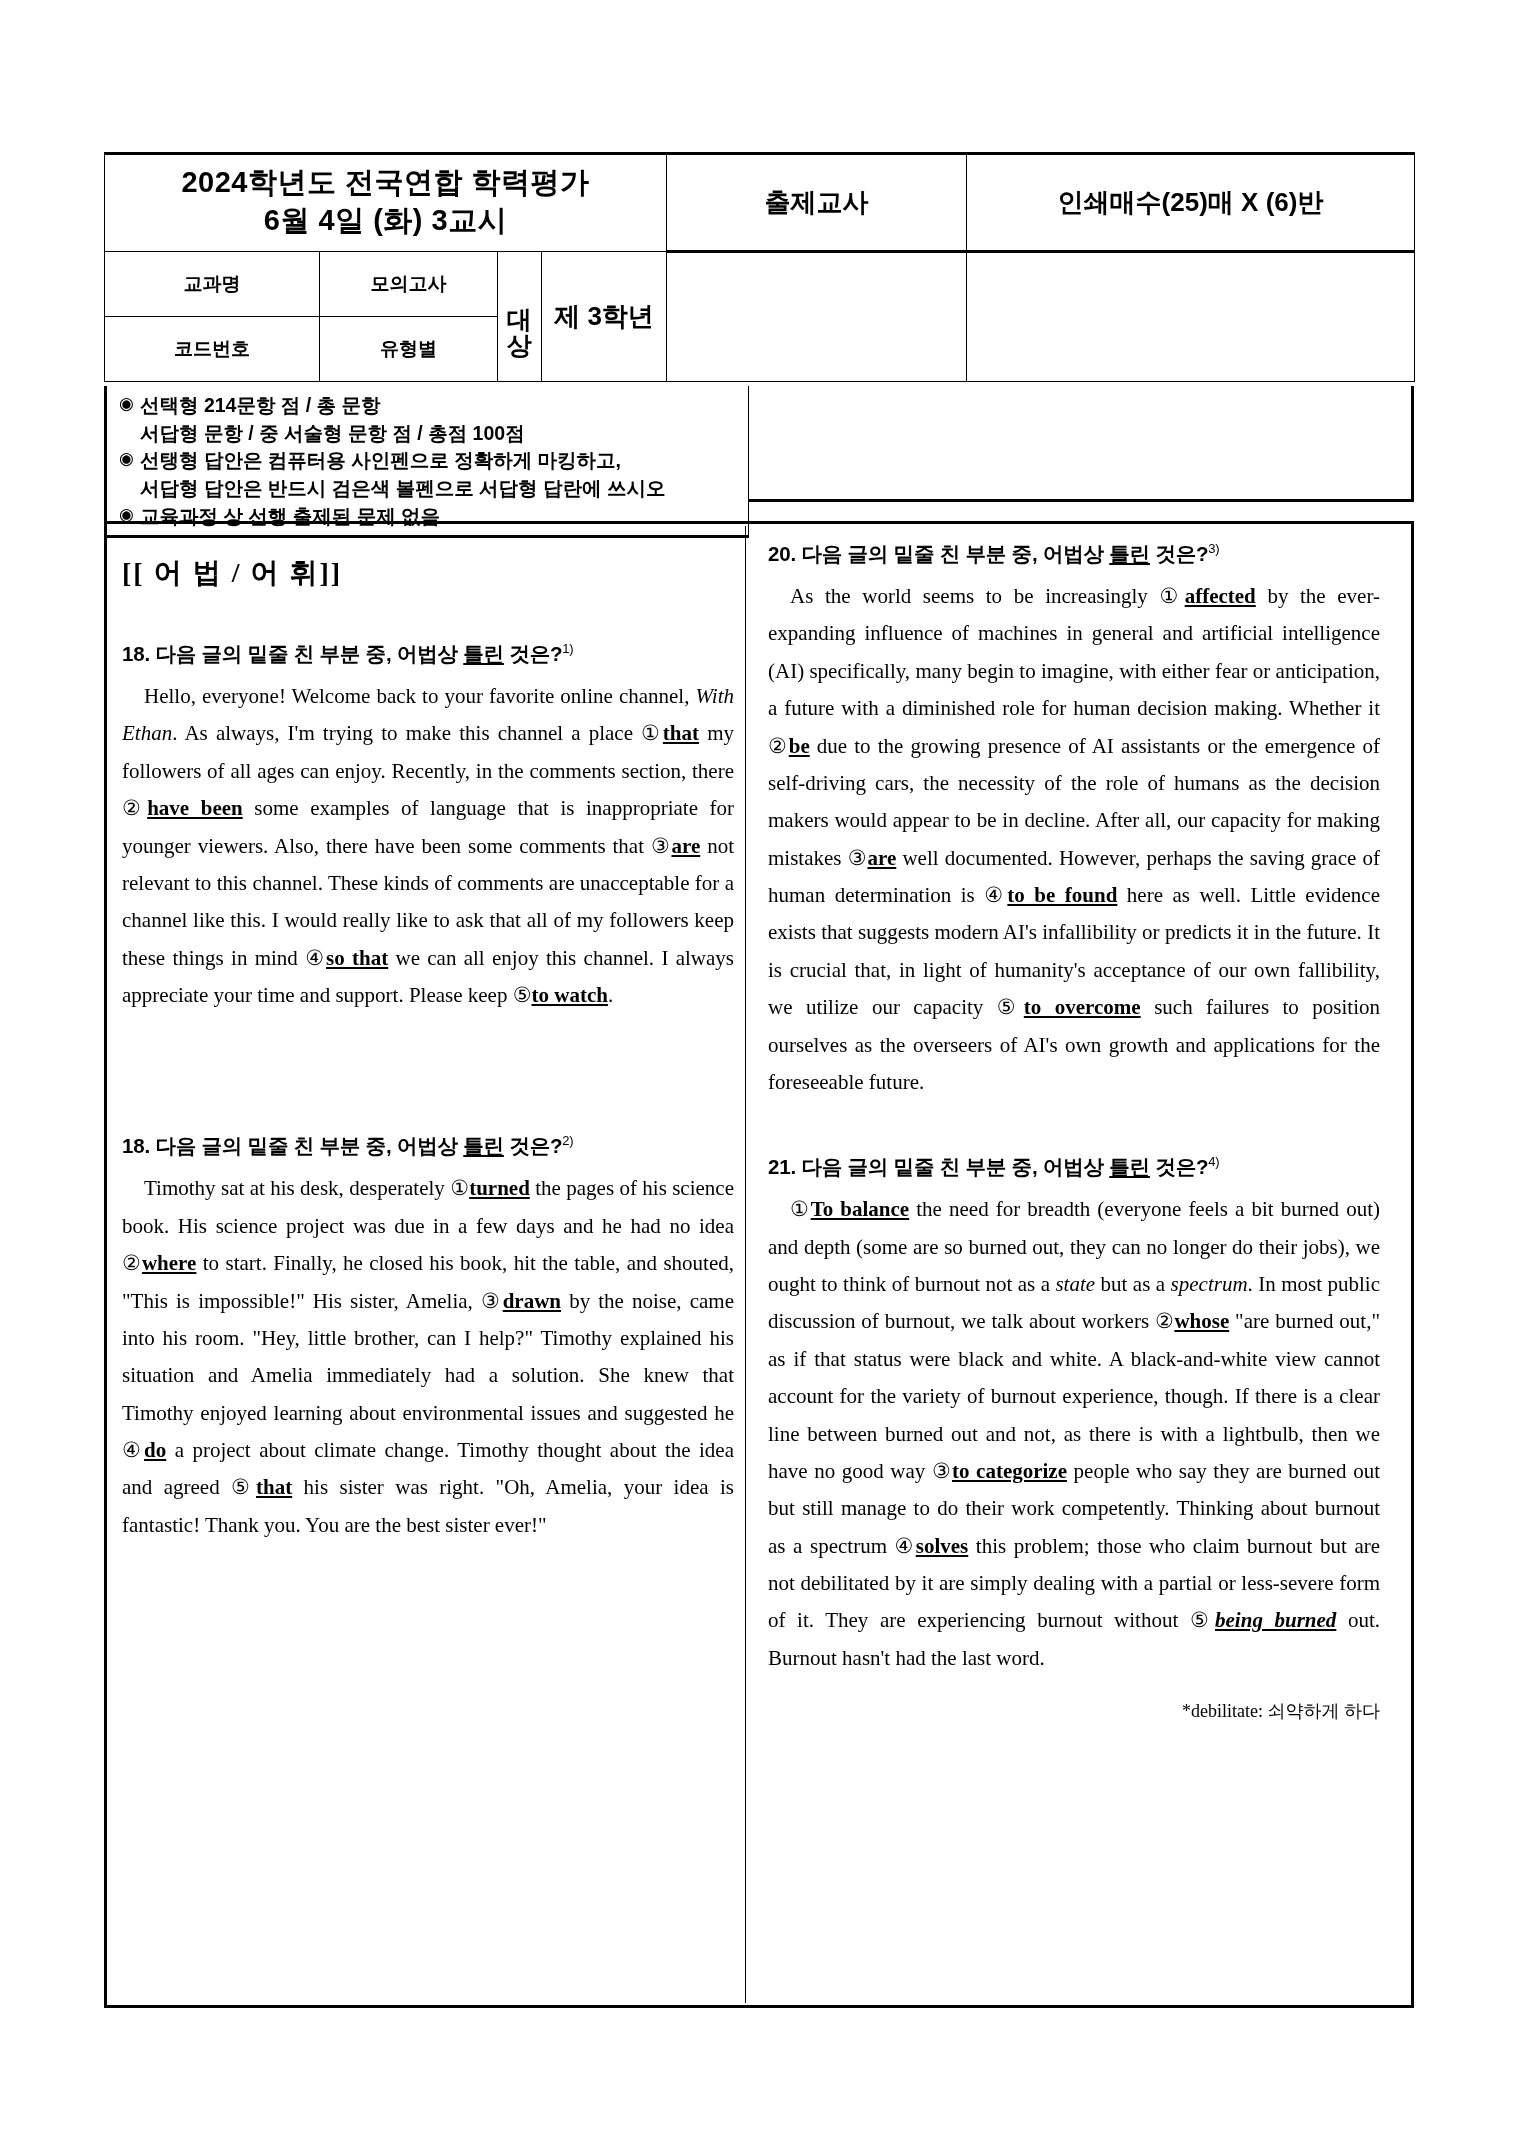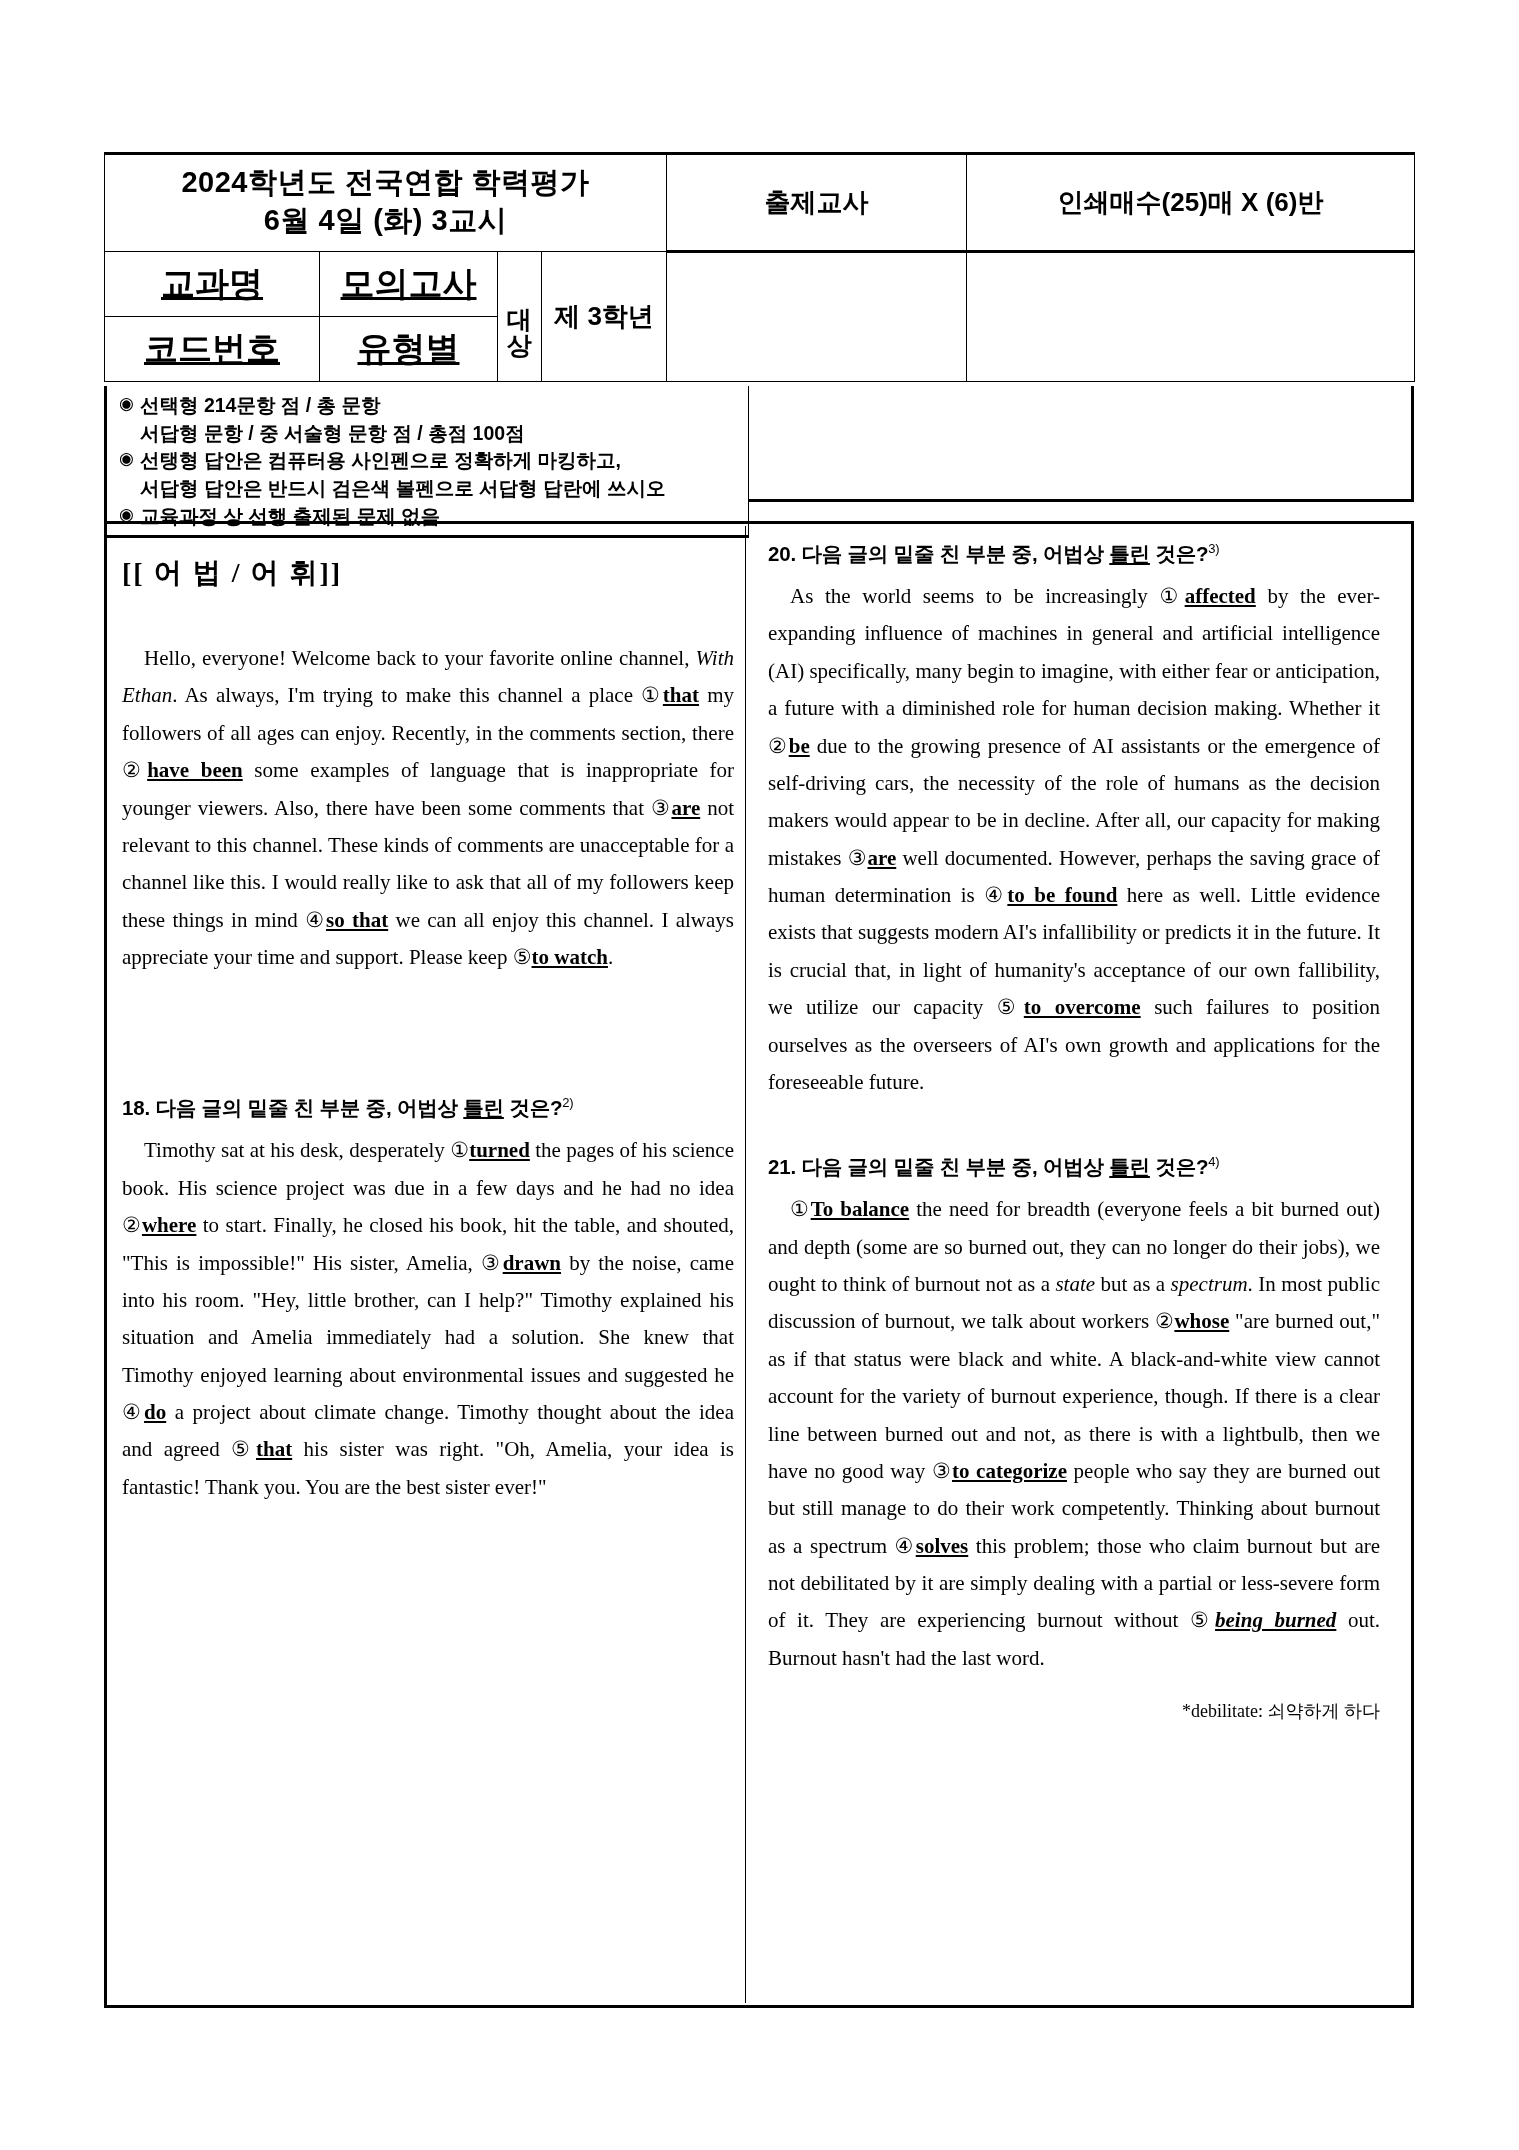--- a/index.html
+++ b/index.html
@@ -59,24 +59,23 @@
     border-bottom: 3px solid #000 !important;
   }
   .cell-print {
     font-size: 26px;
     font-weight: 400;
     font-family: "Liberation Serif", "DejaVu Serif", serif;
     border-top: 3px solid #000 !important;
     border-bottom: 3px solid #000 !important;
   }
   .cell-lbl {
-    font-size: 34px;
+    font-size: 19px;
     height: 62px;
     font-weight: 700;
-    text-decoration: underline;
   }
   .cell-vert {
     font-size: 25px;
     font-weight: 700;
     width: 44px;
     line-height: 1.05;
     padding: 0;
   }
   .vert-inner { writing-mode: vertical-rl; display: inline-block; letter-spacing: 1px;}
   .cell-grade {
@@ -258,20 +257,24 @@
 
   <div class="body-frame"></div>
   <div class="vdiv"></div>
 
   <div class="col col-left">
 
     <div class="sec-head">[[ 어  법 / 어  휘]]</div>
 
     <div style="height:48px"></div>
 
+    <div class="q-head">
+      <span>18.</span>
+      <span>다음 글의 밑줄 친 부분 중, 어법상 </span><span class="uline">틀린</span><span> 것은?</span><sup>1)</sup>
+    </div>
     <p class="passage"><span>Hello, everyone! Welcome back to your favorite online channel, </span><span class="it">With Ethan</span><span>. As always, I'm trying to make this channel a place </span><span class="circ">①</span><span class="ch">that</span><span> my followers of all ages can enjoy. Recently, in the comments section, there </span><span class="circ">②</span><span class="ch">have been</span><span> some examples of language that is inappropriate for younger viewers. Also, there have been some comments that </span><span class="circ">③</span><span class="ch">are</span><span> not relevant to this channel. These kinds of comments are unacceptable for a channel like this. I would really like to ask that all of my followers keep these things in mind </span><span class="circ">④</span><span class="ch">so that</span><span> we can all enjoy this channel. I always appreciate your time and support. Please keep </span><span class="circ">⑤</span><span class="ch">to watch</span><span>.</span></p>
 
     <div class="spacer-q19"></div>
 
     <div class="q-head">
       <span>18.</span>
       <span>다음 글의 밑줄 친 부분 중, 어법상 </span><span class="uline">틀린</span><span> 것은?</span><sup>2)</sup>
     </div>
     <p class="passage"><span>Timothy sat at his desk, desperately </span><span class="circ">①</span><span class="ch">turned</span><span> the pages of his science book. His science project was due in a few days and he had no idea </span><span class="circ">②</span><span class="ch">where</span><span> to start. Finally, he closed his book, hit the table, and shouted, "This is impossible!" His sister, Amelia, </span><span class="circ">③</span><span class="ch">drawn</span><span> by the noise, came into his room. "Hey, little brother, can I help?" Timothy explained his situation and Amelia immediately had a solution. She knew that Timothy enjoyed learning about environmental issues and suggested he </span><span class="circ">④</span><span class="ch">do</span><span> a project about climate change. Timothy thought about the idea and agreed </span><span class="circ">⑤</span><span class="ch">that</span><span> his sister was right. "Oh, Amelia, your idea is fantastic! Thank you. You are the best sister ever!"</span></p>
 

